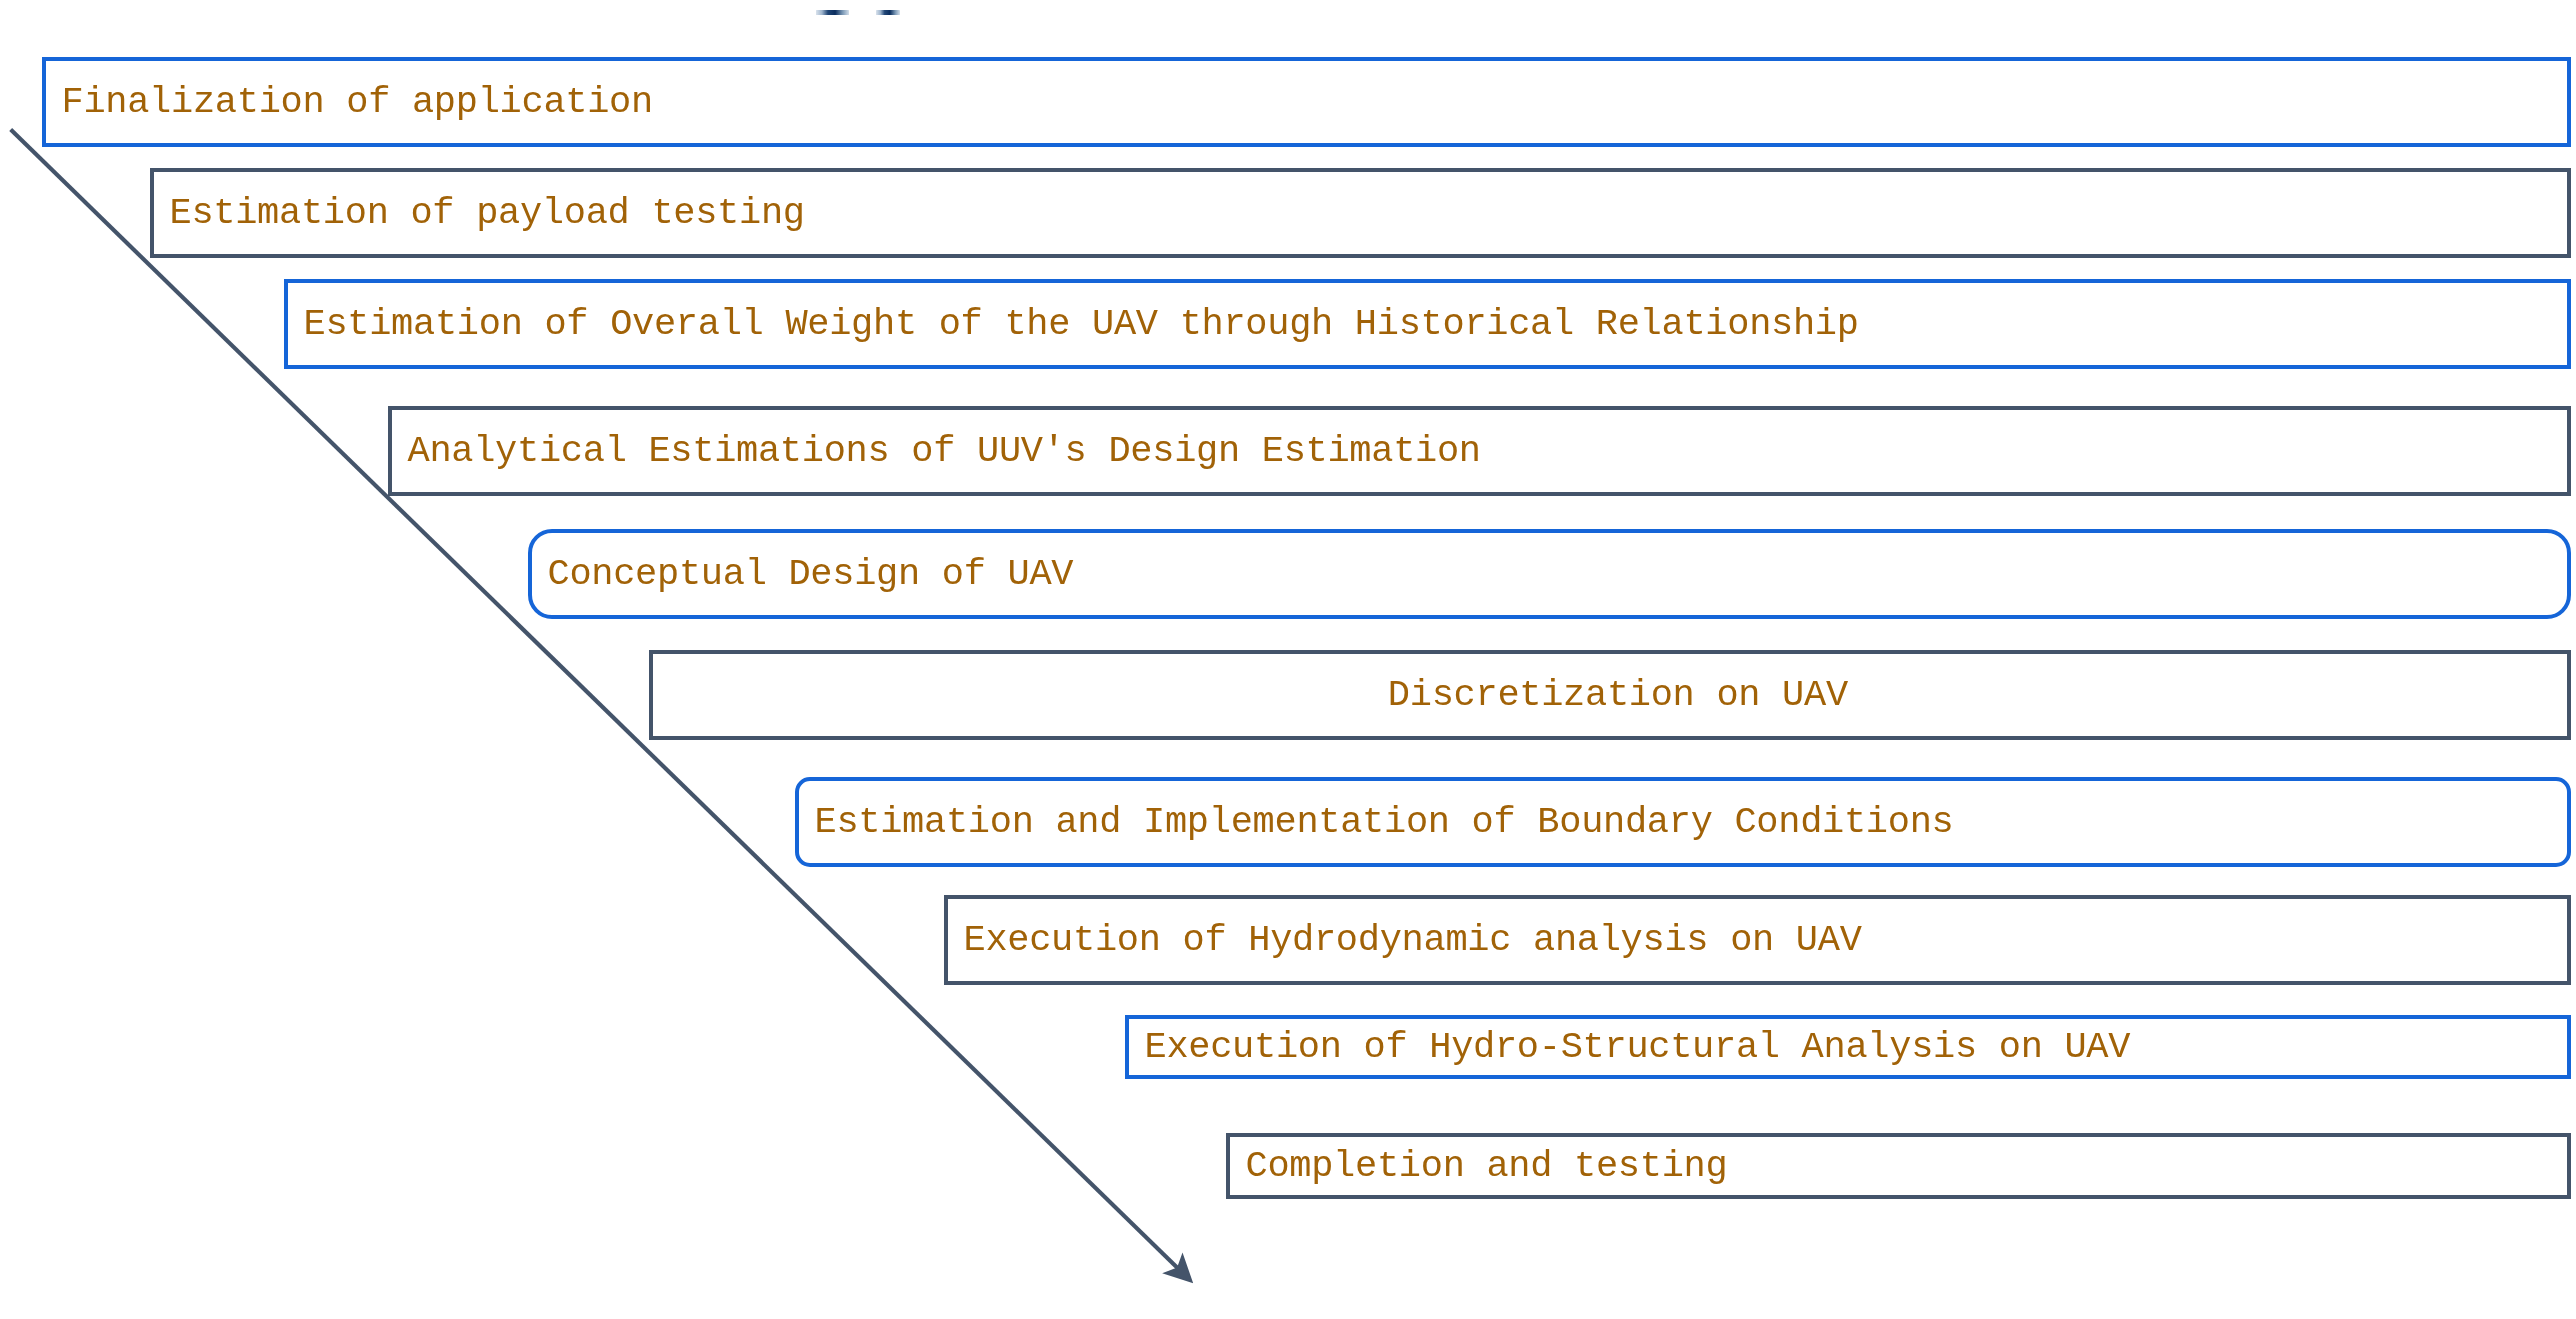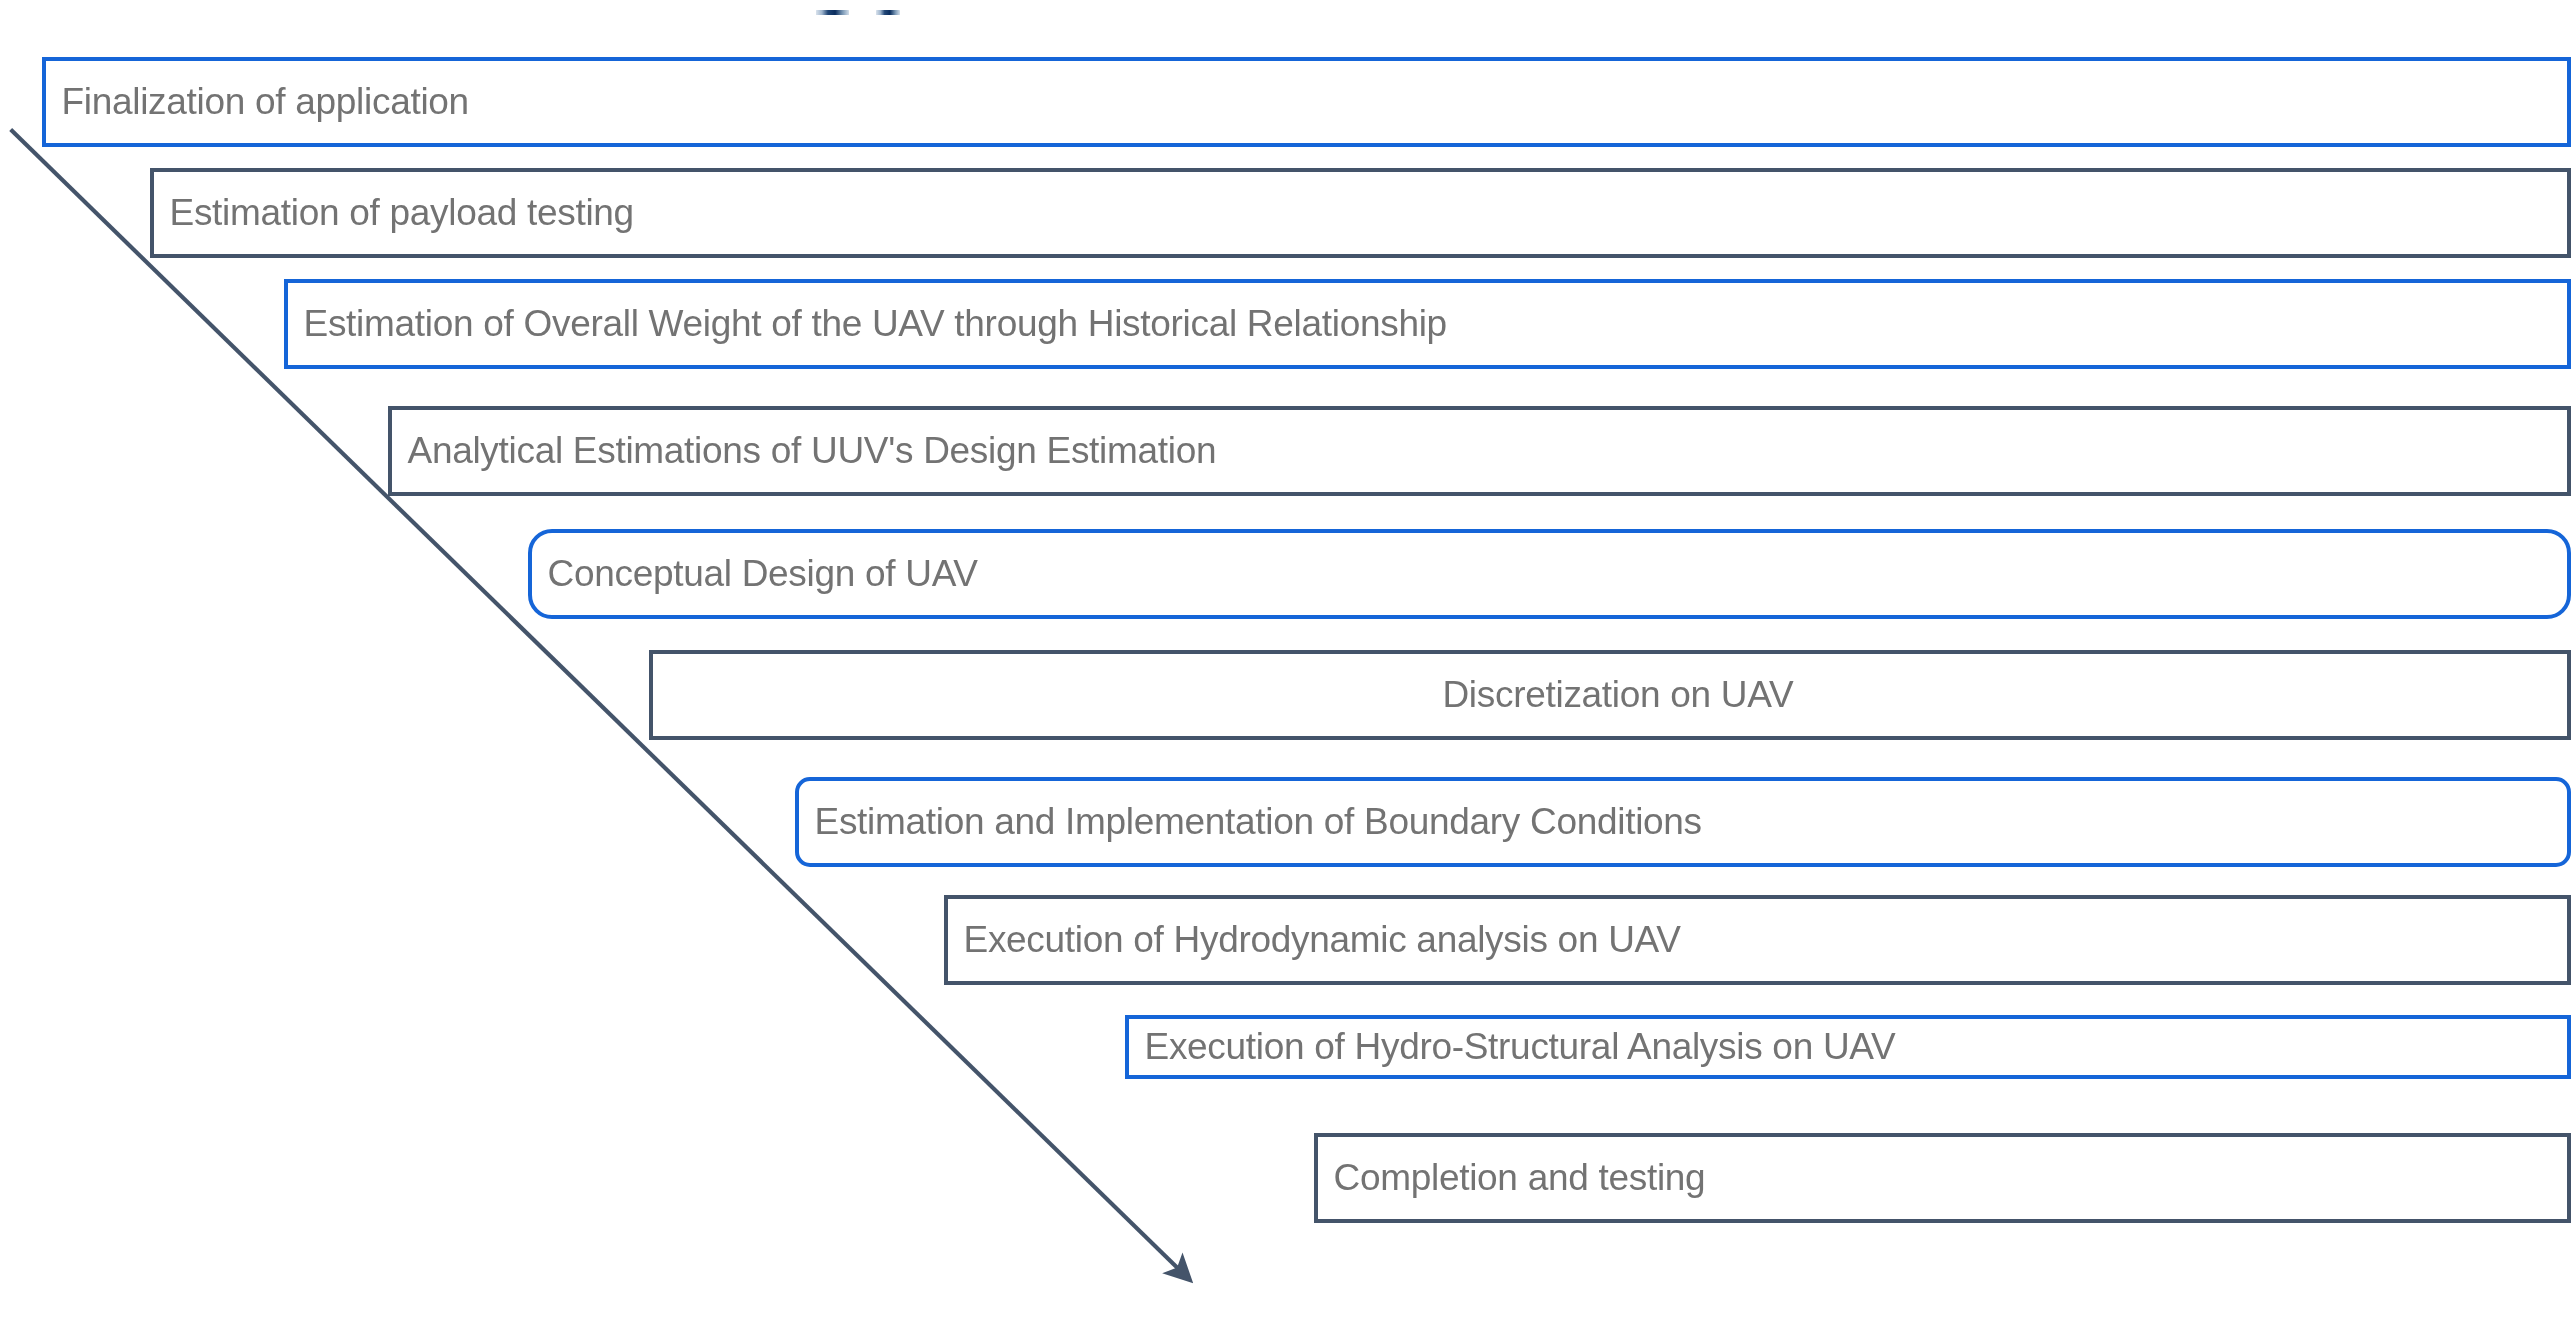--- a/index.html
+++ b/index.html
@@ -62,24 +62,24 @@
   }
 
   .flow-step.accent-blue {
     border: 4.2px solid #1565d8;
   }
   .flow-step.accent-slate {
     border: 4.2px solid #44546a;
   }
 
   .flow-label {
-    font-family: Liberation Sans, sans-serif;
+    font-family: Liberation Mono, monospace;
     font-size: 37px;
     line-height: 1.05;
-    color: #737373;
+    color: #a16207;
     letter-spacing: -0.3px;
     white-space: nowrap;
     padding-left: 15.5px;
     font-weight: 400;
   }
 </style>
 </head>
 <body>
 
 <div id="canvas">
@@ -127,19 +127,19 @@
     </div>
 
     <div class="flow-step accent-slate" style="left:944px; top:895px; height:90px;">
       <span class="flow-label">Execution of Hydrodynamic analysis on UAV</span>
     </div>
 
     <div class="flow-step accent-blue" style="left:1125px; top:1015px; height:64px;">
       <span class="flow-label">Execution of Hydro-Structural Analysis on UAV</span>
     </div>
 
-    <div class="flow-step accent-slate" style="left:1314px; top:1133px; height:90px;">
+    <div class="flow-step accent-slate" style="left:1226px; top:1133px; height:66px;">
       <span class="flow-label">Completion and testing</span>
     </div>
 
   </div>
 </div>
 
 
 </body></html>

